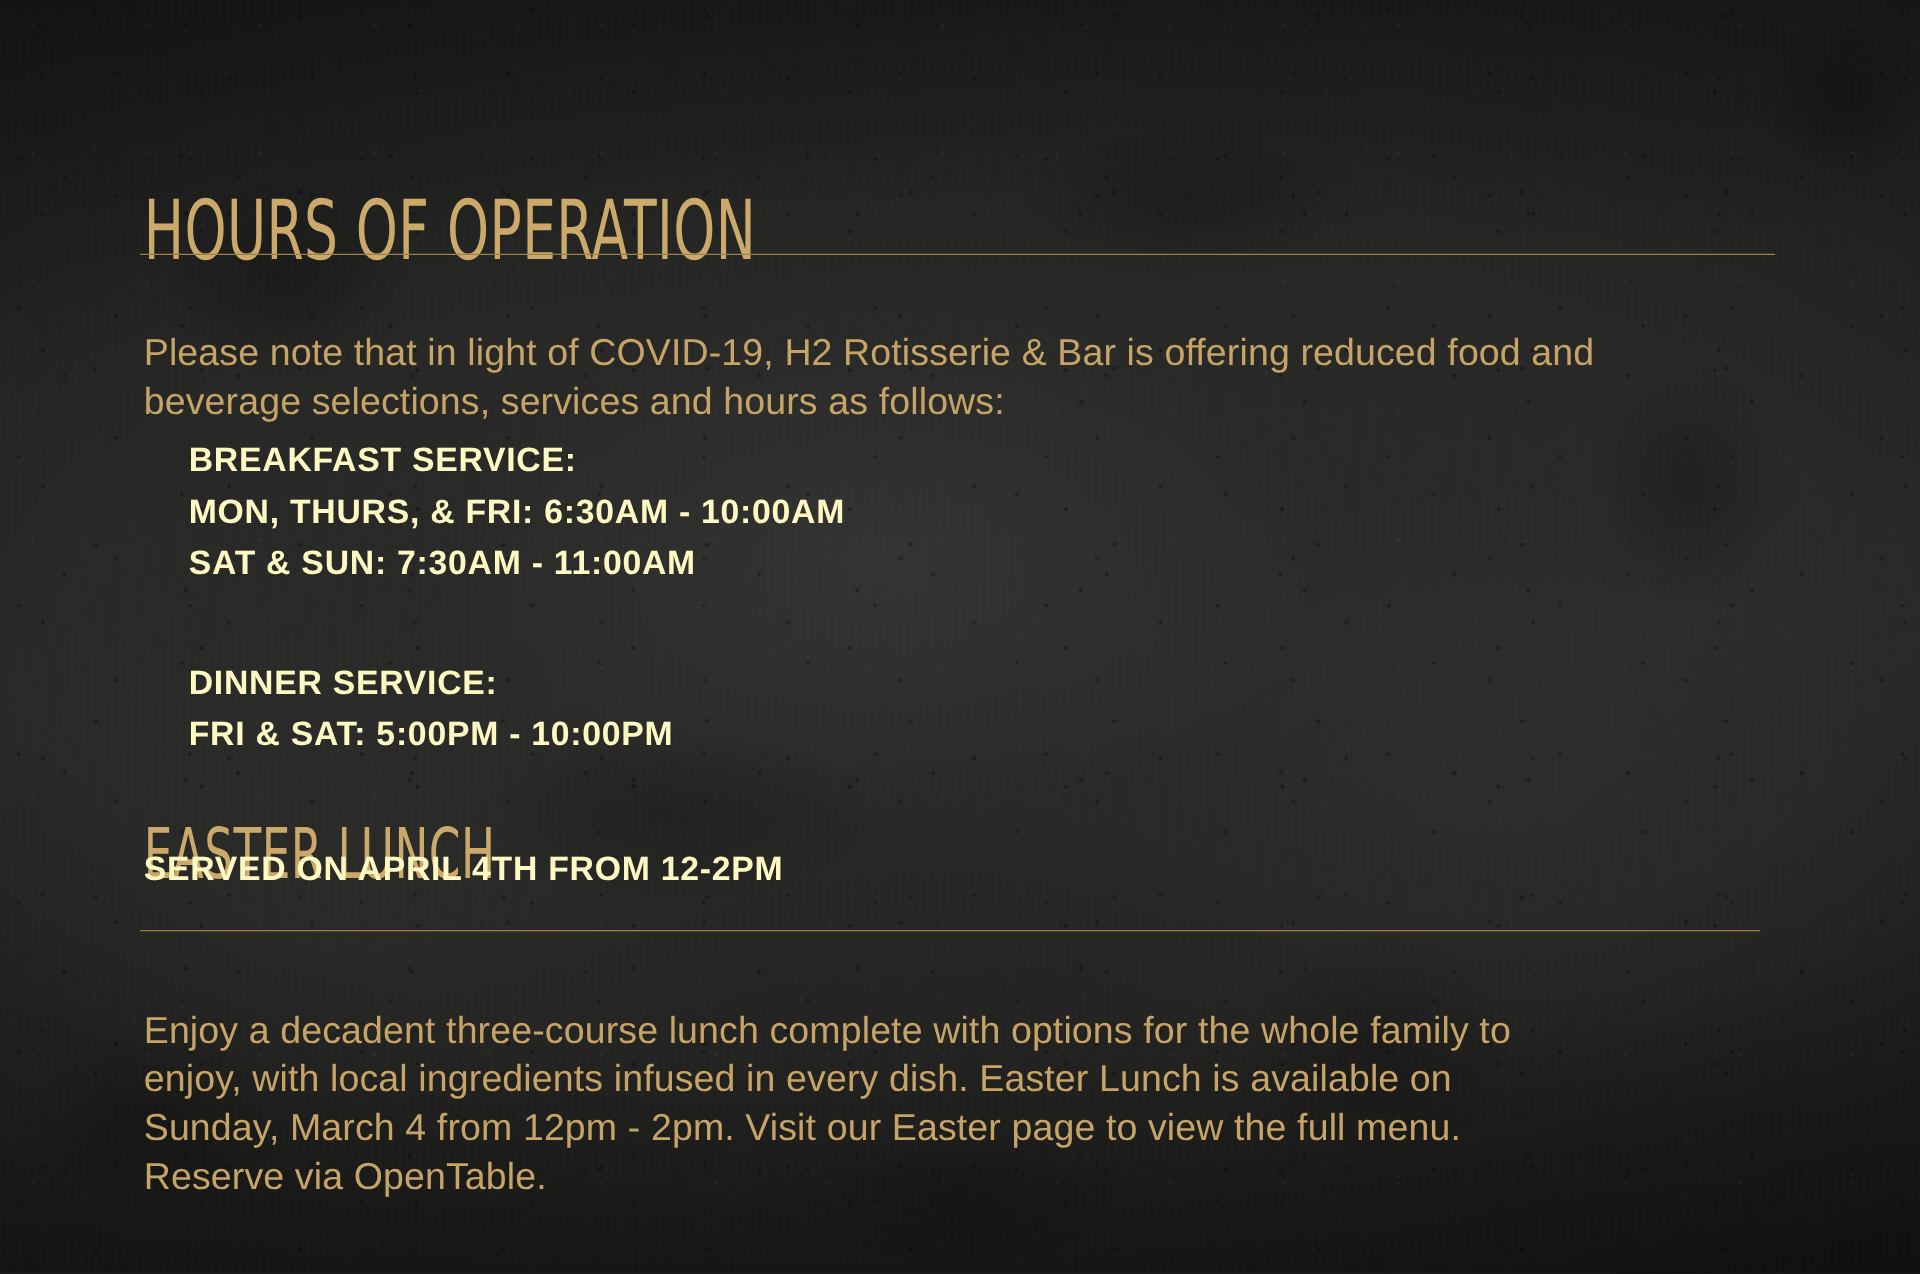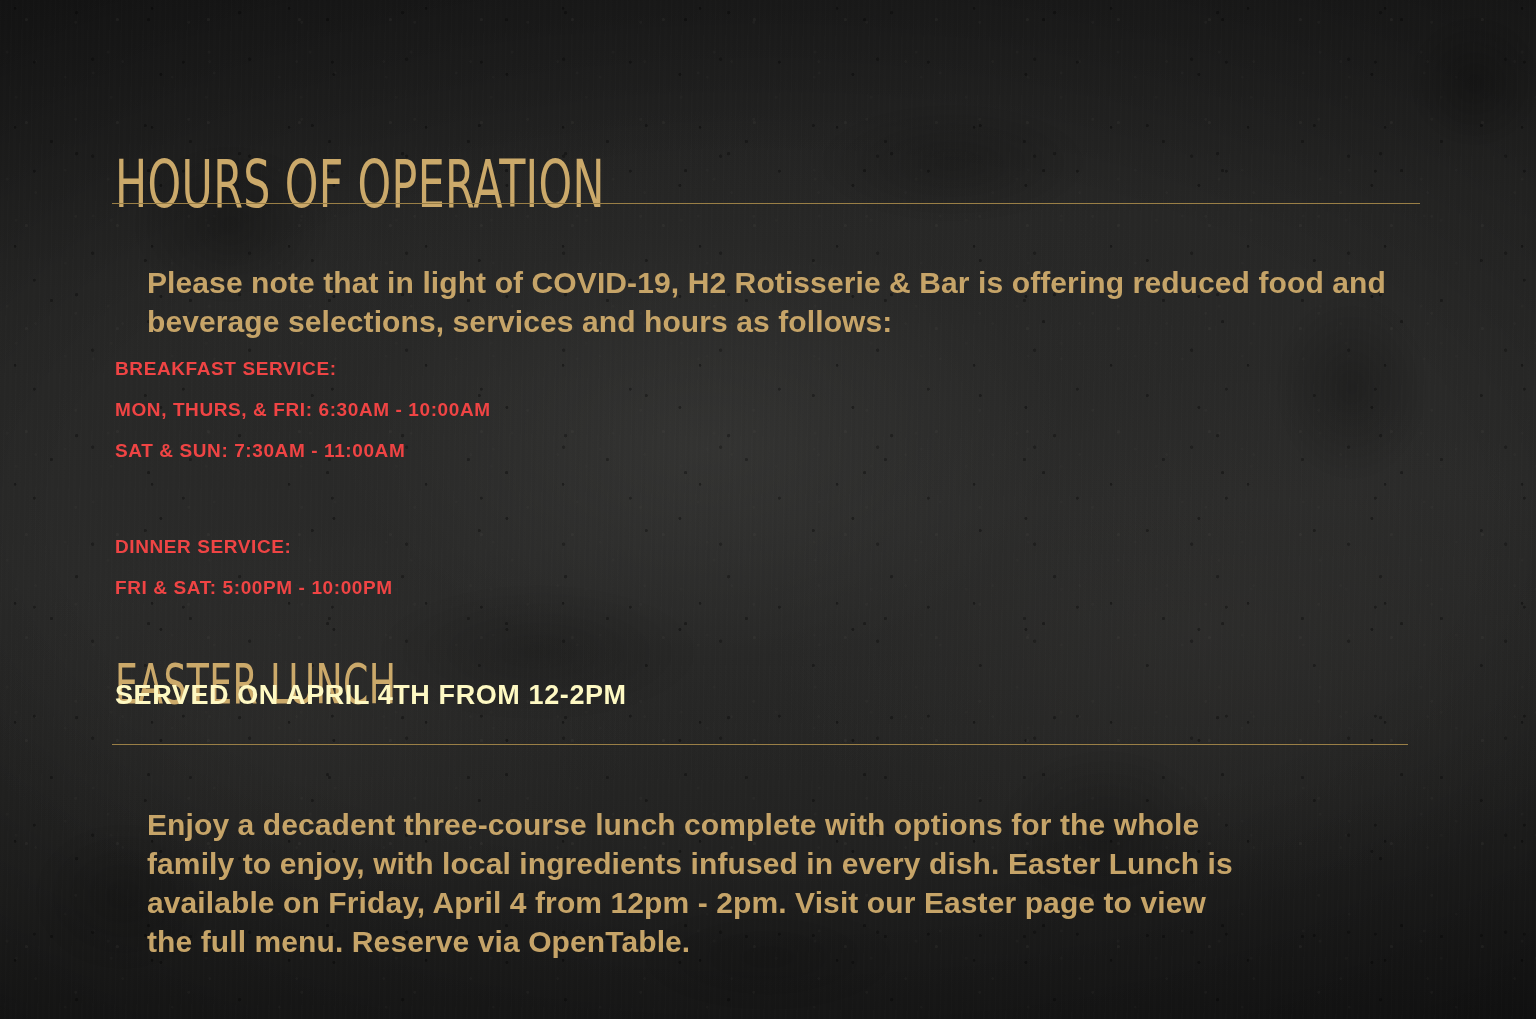--- a/index.html
+++ b/index.html
@@ -148,41 +148,41 @@
   #divider-bottom {
     top: 744px;
     width: 1296px;
   }
 
   
   .body-text {
     color: #C6A468;
     font-size: 30px;
     line-height: 39px;
-    font-weight: 700;
+    font-weight: 400;
     letter-spacing: 0.1px;
     max-width: 1250px;
-    margin-left: 32px;
   }
 
   #intro-paragraph { top: 233px; }
 
   #easter-paragraph {
     top: 775px;
     max-width: 1110px;
   }
 
   
   .service-block {
-    color: #ef4444;
-    font-size: 19px;
+    color: #fef9c3;
+    font-size: 27px;
     line-height: 41px;
     font-weight: 700;
     letter-spacing: 0.6px;
     white-space: pre-line;
+    margin-left: 36px;
   }
 
   #breakfast-block { top: 348px; }
   #dinner-block    { top: 526px; }
 
   #easter-subheading {
     top: 679px;
     color: #fef9c3;
     font-size: 27px;
     line-height: 32px;
@@ -213,15 +213,15 @@
 
   <div id="dinner-block" class="block service-block">DINNER SERVICE:
 FRI &amp; SAT: 5:00PM - 10:00PM</div>
 
   <h2 id="heading-easter" class="block display-heading">EASTER LUNCH</h2>
 
   <div id="easter-subheading" class="block">SERVED ON APRIL 4TH FROM 12-2PM</div>
 
   <hr id="divider-bottom" class="divider">
 
-  <p id="easter-paragraph" class="block body-text">Enjoy a decadent three-course lunch complete with options for the whole family to enjoy, with local ingredients infused in every dish. Easter Lunch is available on Friday, April 4 from 12pm - 2pm. Visit our Easter page to view the full menu. Reserve via OpenTable.</p>
+  <p id="easter-paragraph" class="block body-text">Enjoy a decadent three-course lunch complete with options for the whole family to enjoy, with local ingredients infused in every dish. Easter Lunch is available on Sunday, March 4 from 12pm - 2pm. Visit our Easter page to view the full menu. Reserve via OpenTable.</p>
 
 </div>
 
 </body></html>

